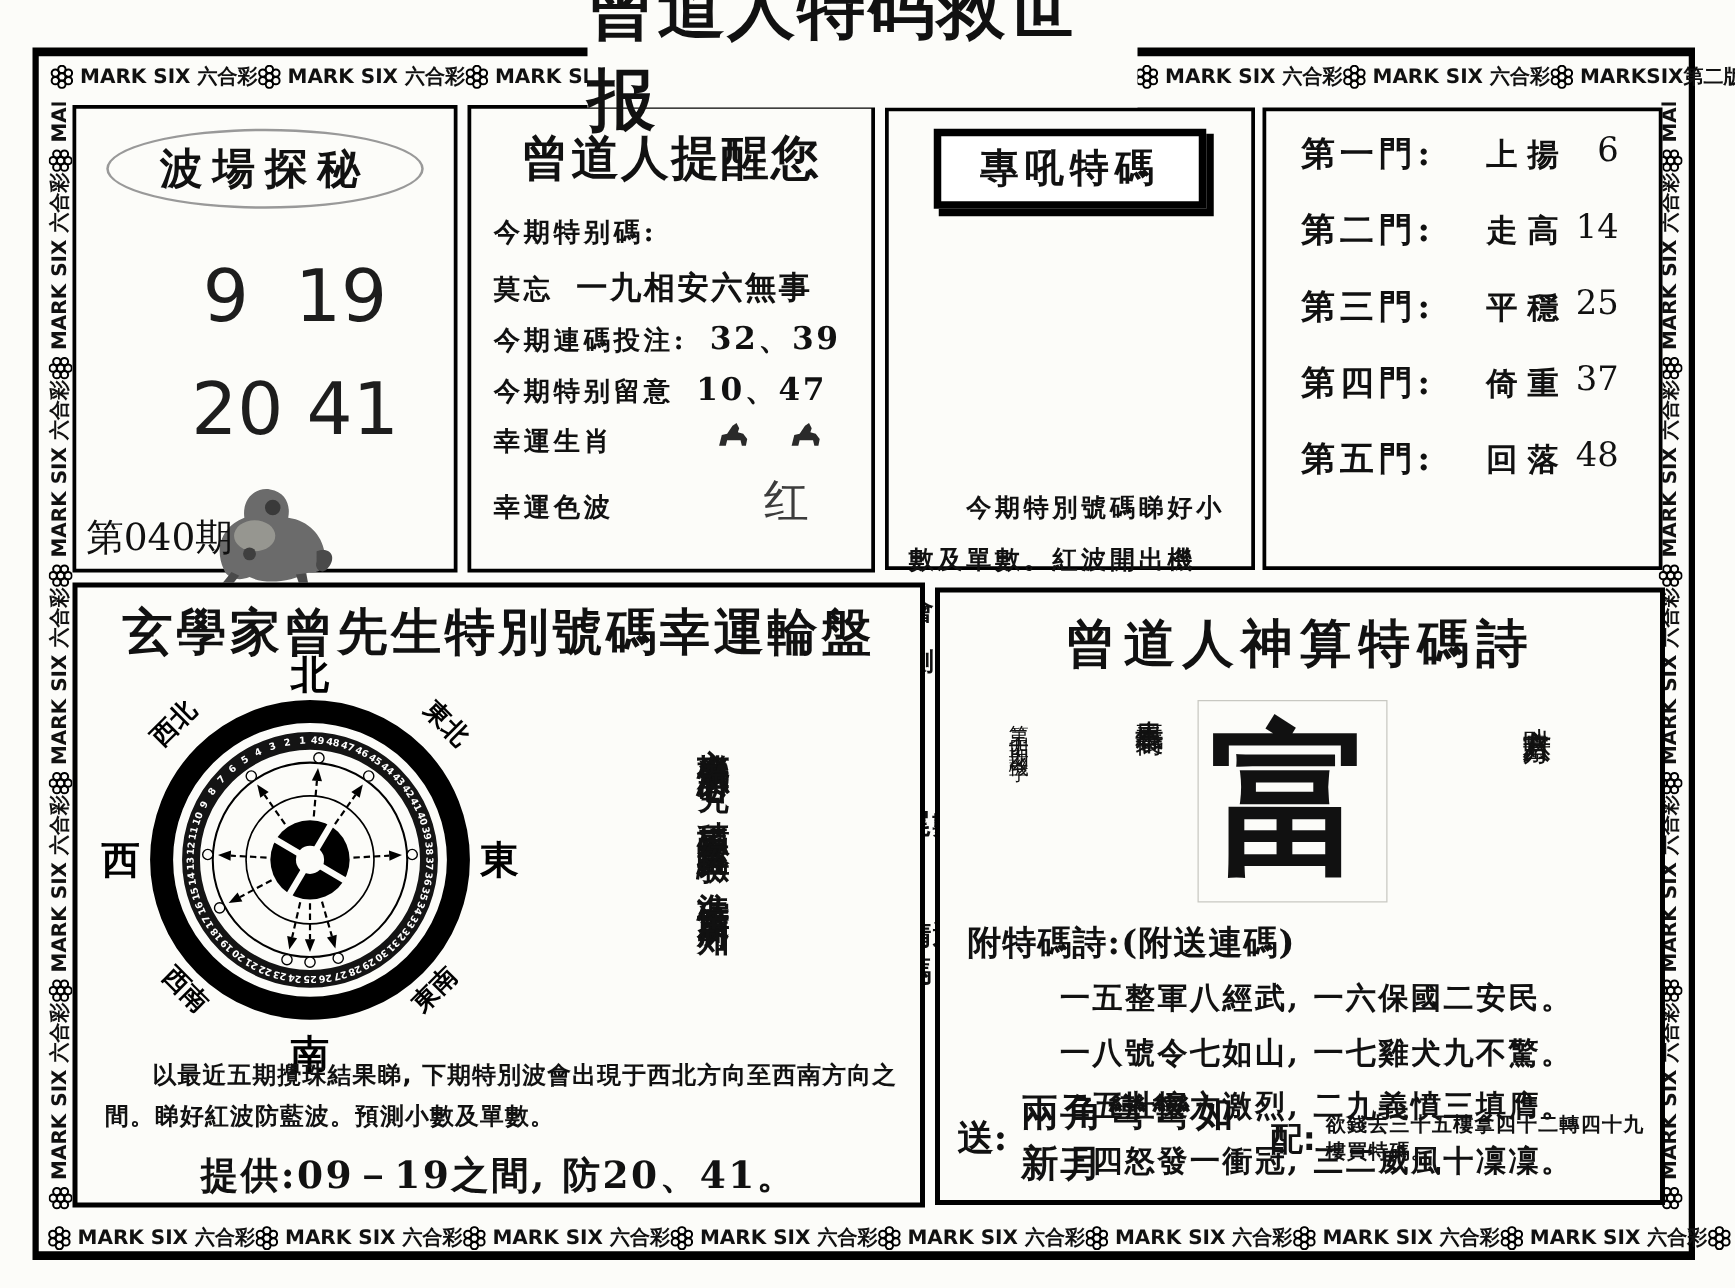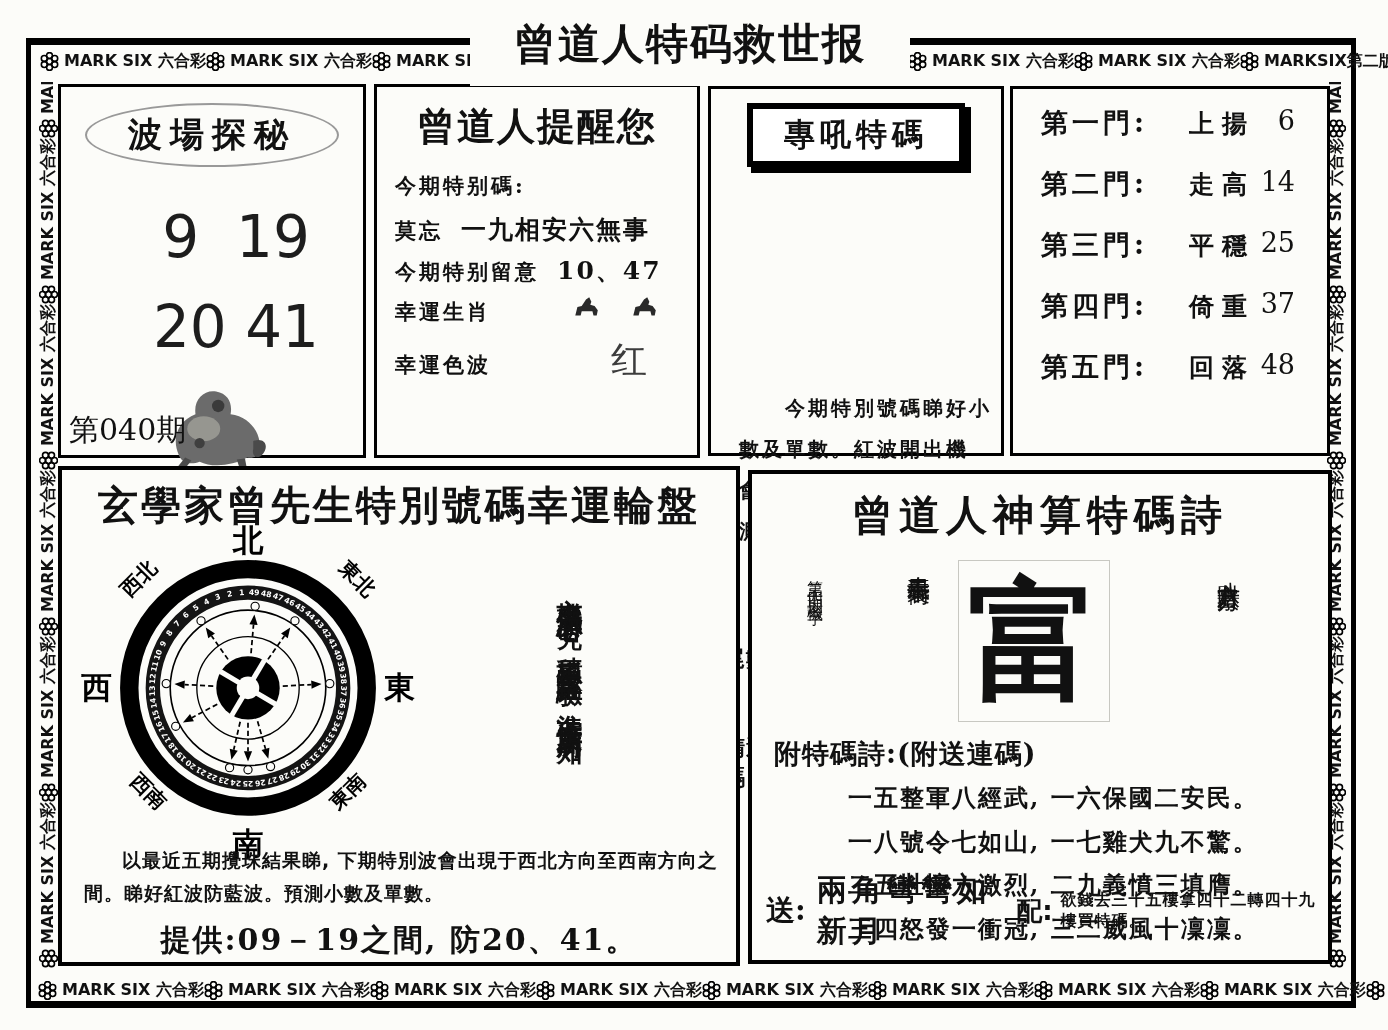--- a/index.html
+++ b/index.html
@@ -14,21 +14,21 @@
   .tstrip{position:absolute;top:47px;height:28px;display:flex;align-items:center;
           justify-content:space-between;z-index:1;}
   .bstrip{position:absolute;left:38px;top:975px;width:1312px;height:30px;display:flex;
           align-items:center;justify-content:space-between;}
   .vstrip{position:absolute;top:82px;width:36px;height:886px;overflow:hidden;}
   .vinner{position:absolute;left:0;top:886px;width:886px;height:36px;transform-origin:0 0;
           transform:rotate(-90deg);display:flex;align-items:center;justify-content:space-between;}
   
   .main-title{position:absolute;left:470px;top:2px;width:440px;height:84px;z-index:2;
               background:#fcfcf9;display:flex;align-items:center;justify-content:center;
-              font-size:42px;font-weight:900;letter-spacing:2px;}
+              font-size:54px;font-weight:900;letter-spacing:2px;}
   
   .box{position:absolute;box-sizing:border-box;border:3px solid #000;background:#fcfcf9;}
   
   .oval{margin:16px auto 0;width:250px;height:60px;border:2px solid #999;border-radius:50%;
         display:flex;align-items:center;justify-content:center;font-family:"DejaVu Serif",serif;
         font-size:34px;font-weight:700;letter-spacing:8px;}
   .wave-nums{margin-top:26px;text-align:center;font-size:58px;line-height:1.55;white-space:pre;color:#1d1d1d;padding-left:48px;}
   .wave-animal{text-align:center;margin-top:2px;}
   .issue-label{position:absolute;left:8px;bottom:4px;font-family:"DejaVu Serif",serif;font-size:30px;}
   
@@ -36,21 +36,21 @@
   .b2-rows{margin:20px 12px 0 18px;}
   .b2row{display:flex;align-items:baseline;height:41px;}
   .b2label{font-family:"DejaVu Serif",serif;font-weight:800;font-size:21px;letter-spacing:3px;}
   .b2value{margin-left:18px;font-family:"DejaVu Serif",serif;font-weight:700;font-size:25px;letter-spacing:2px;}
   .b2icons{margin-left:auto;padding-right:26px;display:flex;gap:28px;align-items:center;}
   .b2red{margin-left:120px;font-size:36px;font-weight:500;color:#3c3c3c;}
   
   .b3-titlebox{margin:14px auto 0;width:206px;padding:5px 0;border:6px solid #000;
                box-shadow:5px 5px 0 1px #000;text-align:center;font-family:"DejaVu Serif",serif;
                font-size:31px;font-weight:800;letter-spacing:5px;background:#fff;}
-  .b3-para{margin:16px 14px 0 28px;font-family:Liberation Serif, serif;font-weight:700;
+  .b3-para{margin:16px 14px 0 16px;font-family:Liberation Mono, monospace;font-weight:700;
            font-size:20px;line-height:2.05;letter-spacing:3px;white-space:pre;}
   .b3-tails{display:flex;margin:10px 0 0 12px;}
   .b3-tlabel{font-family:"DejaVu Serif",serif;font-weight:800;font-size:22px;letter-spacing:1px;}
   .b3-tvals{margin-left:26px;font-family:"DejaVu Serif",serif;font-weight:700;font-size:23px;line-height:1.55;letter-spacing:4px;}
   .b3-pick{display:flex;margin:16px 0 0 12px;align-items:baseline;}
   .b3-pval{margin-left:22px;font-family:"DejaVu Serif",serif;font-weight:700;font-size:24px;letter-spacing:1px;}
   
   .burst{position:relative;margin:4px auto 0;width:312px;height:94px;}
   .burst svg{position:absolute;left:0;top:0;}
   .burst-text{position:absolute;left:0;top:0;width:100%;height:100%;display:flex;align-items:center;
@@ -539,20 +539,24 @@
     <div class="b2-rows">
       <div>
 
       <div class="b2row">
           <span class="b2label">今期特别碼:</span>
           <span class="b2value"></span>
         </div>
           <div class="b2row">
           <span class="b2label">莫忘</span>
           <span class="b2value">一九相安六無事</span>
+        </div>
+          <div class="b2row">
+          <span class="b2label">今期連碼投注:</span>
+          <span class="b2value">32、39</span>
         </div>
           <div class="b2row">
           <span class="b2label">今期特别留意</span>
           <span class="b2value">10、47</span>
         </div>
         </div>
       <div class="b2row">
         <span class="b2label">幸運生肖</span>
         <span class="b2icons">
           <svg width="30" height="24" viewBox="0 0 28 22">

